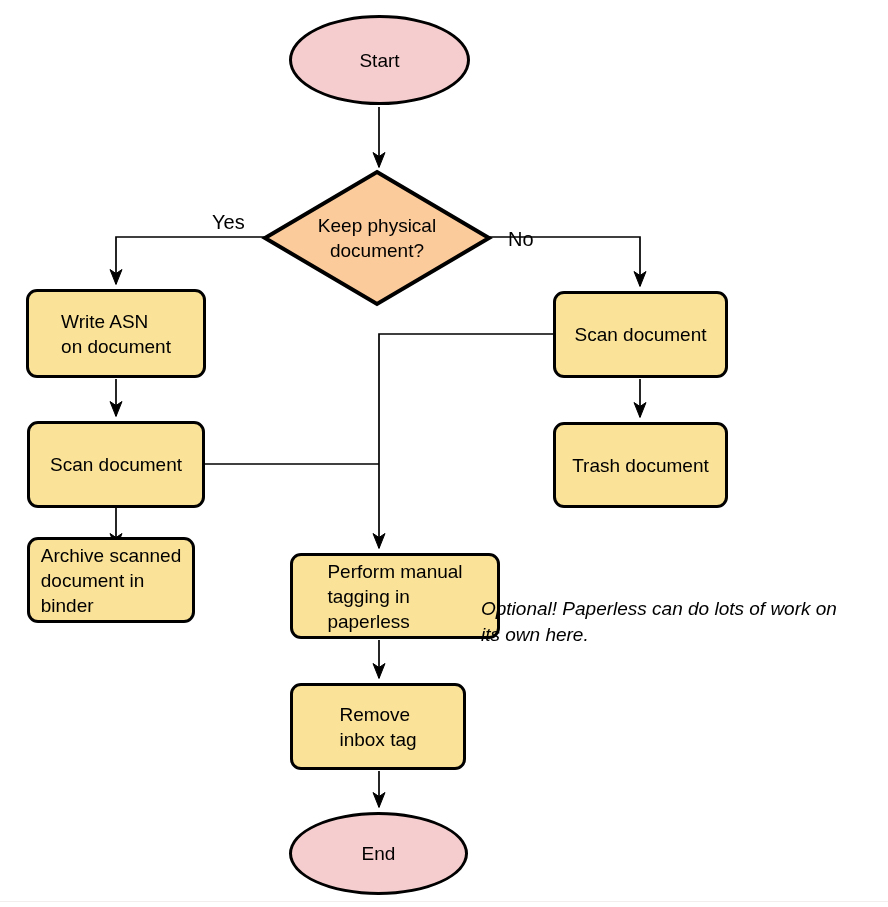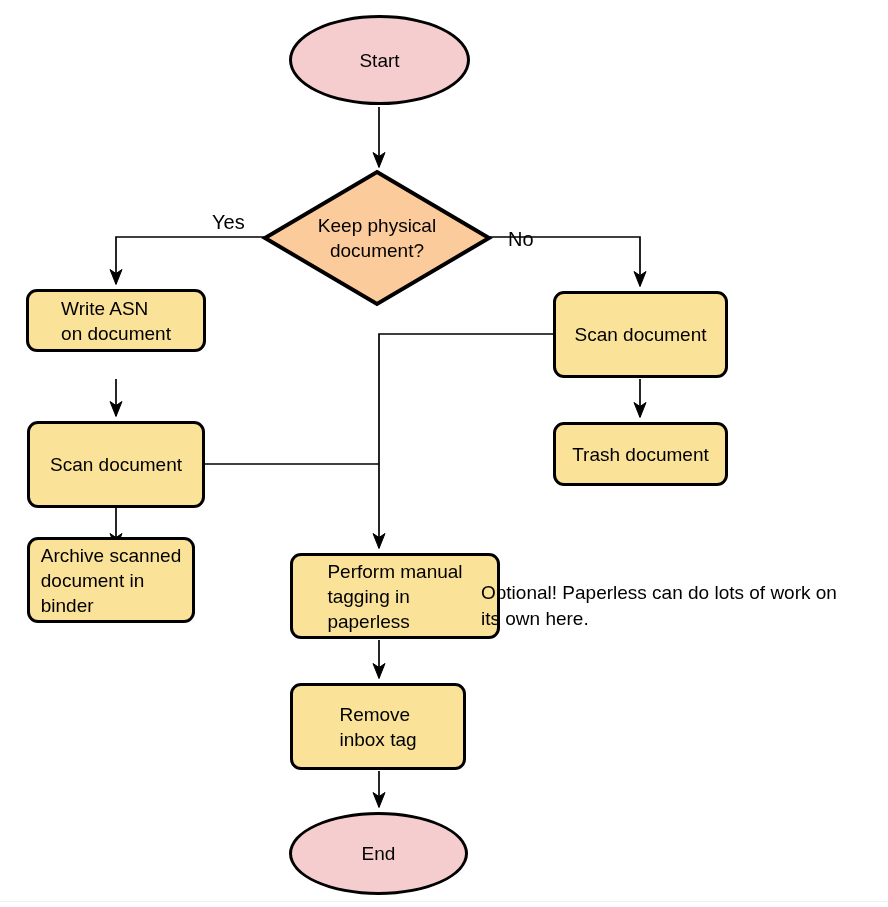--- a/index.html
+++ b/index.html
@@ -63,23 +63,24 @@
     justify-content: center;
     text-align: center;
   }
   .edge-label {
     position: absolute;
     font-size: 20px;
     color: var(--text, #000);
   }
   .note {
     position: absolute;
-    left: 481px; top: 580px;
+    left: 481px; top: 596px;
     font-size: 19px;
     line-height: 26px;
+    font-style: italic;
     color: var(--text, #000);
     white-space: pre-line;
   }
   .bottom-divider {
     position: absolute;
     left: 0; top: 901px;
     width: 888px; height: 1px;
     background: #f2eeee;
   }
 </style>
@@ -116,40 +117,40 @@
     </svg>
     <div class="decision-label">
       <span class="node-label">Keep physical
 document?</span>
     </div>
   </div>
 
   <span class="edge-label" style="left:212px; top:211px;">Yes</span>
   <span class="edge-label" style="left:508px; top:228px;">No</span>
 
-  <div class="node process" style="left:26px; top:289px; width:180px; height:63px;">
+  <div class="node process" style="left:26px; top:289px; width:180px; height:89px;">
     <span class="node-label">Write ASN
 on document</span>
   </div>
 
   <div class="node process" style="left:27px; top:421px; width:178px; height:87px;">
     <span class="node-label">Scan document</span>
   </div>
 
   <div class="node process" style="left:27px; top:522px; width:168px; height:86px;margin-top:15px;">
     <span class="node-label">Archive scanned
 document in
 binder</span>
   </div>
 
   <div class="node process" style="left:553px; top:291px; width:175px; height:87px;">
     <span class="node-label">Scan document</span>
   </div>
 
-  <div class="node process" style="left:553px; top:422px; width:175px; height:64px;">
+  <div class="node process" style="left:553px; top:422px; width:175px; height:86px;">
     <span class="node-label">Trash document</span>
   </div>
 
   <div class="node process" style="left:290px; top:553px; width:210px; height:86px;">
     <span class="node-label">Perform manual
 tagging in
 paperless</span>
   </div>
 
   <div class="note">Optional! Paperless can do lots of work on

